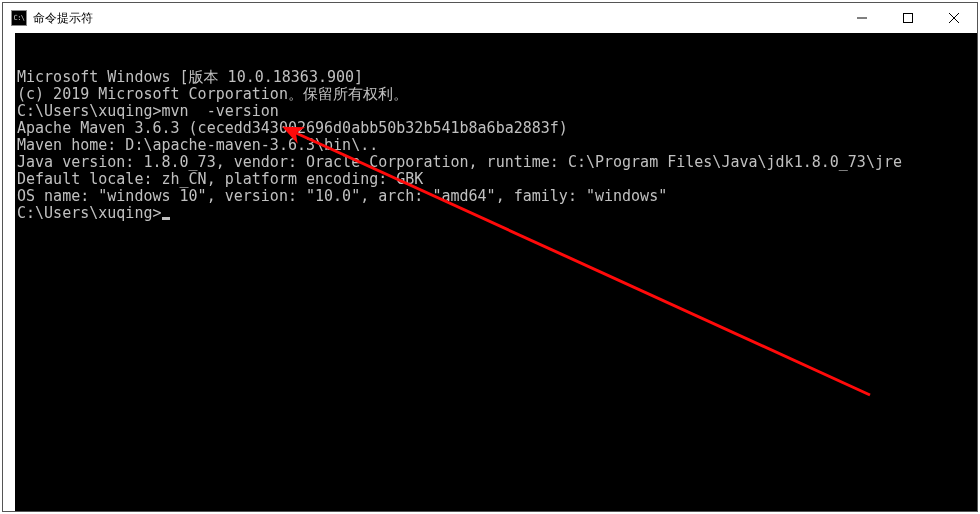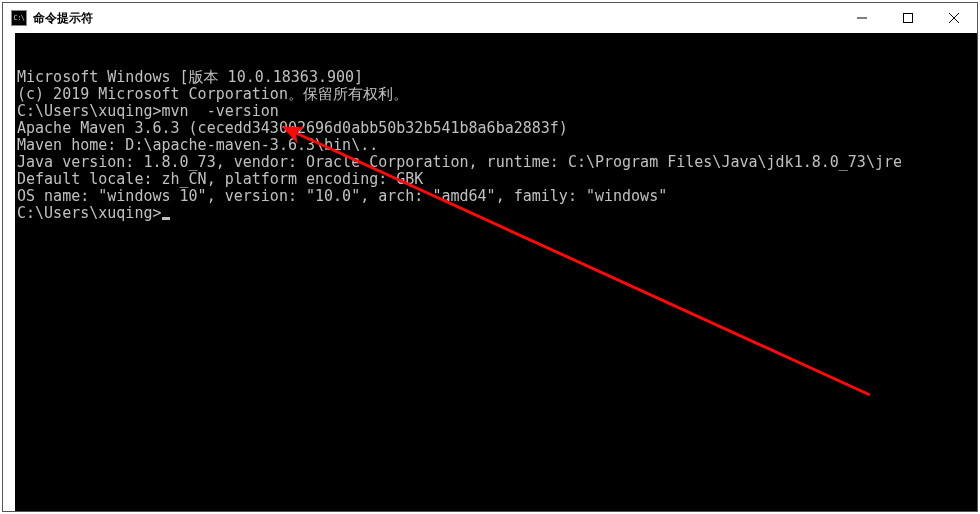--- a/index.html
+++ b/index.html
@@ -42,21 +42,20 @@
     align-items: center;
     justify-content: center;
     font-size: 7px;
     color: #ccc;
     font-family: monospace;
     letter-spacing: -0.5px;
   }
   .title {
     font-size: 12px;
     color: #000;
-    font-weight: bold;
   }
   .window-controls {
     position: absolute;
     right: 0;
     top: 0;
     height: 30px;
     display: flex;
   }
   .win-btn {
     width: 46px;

